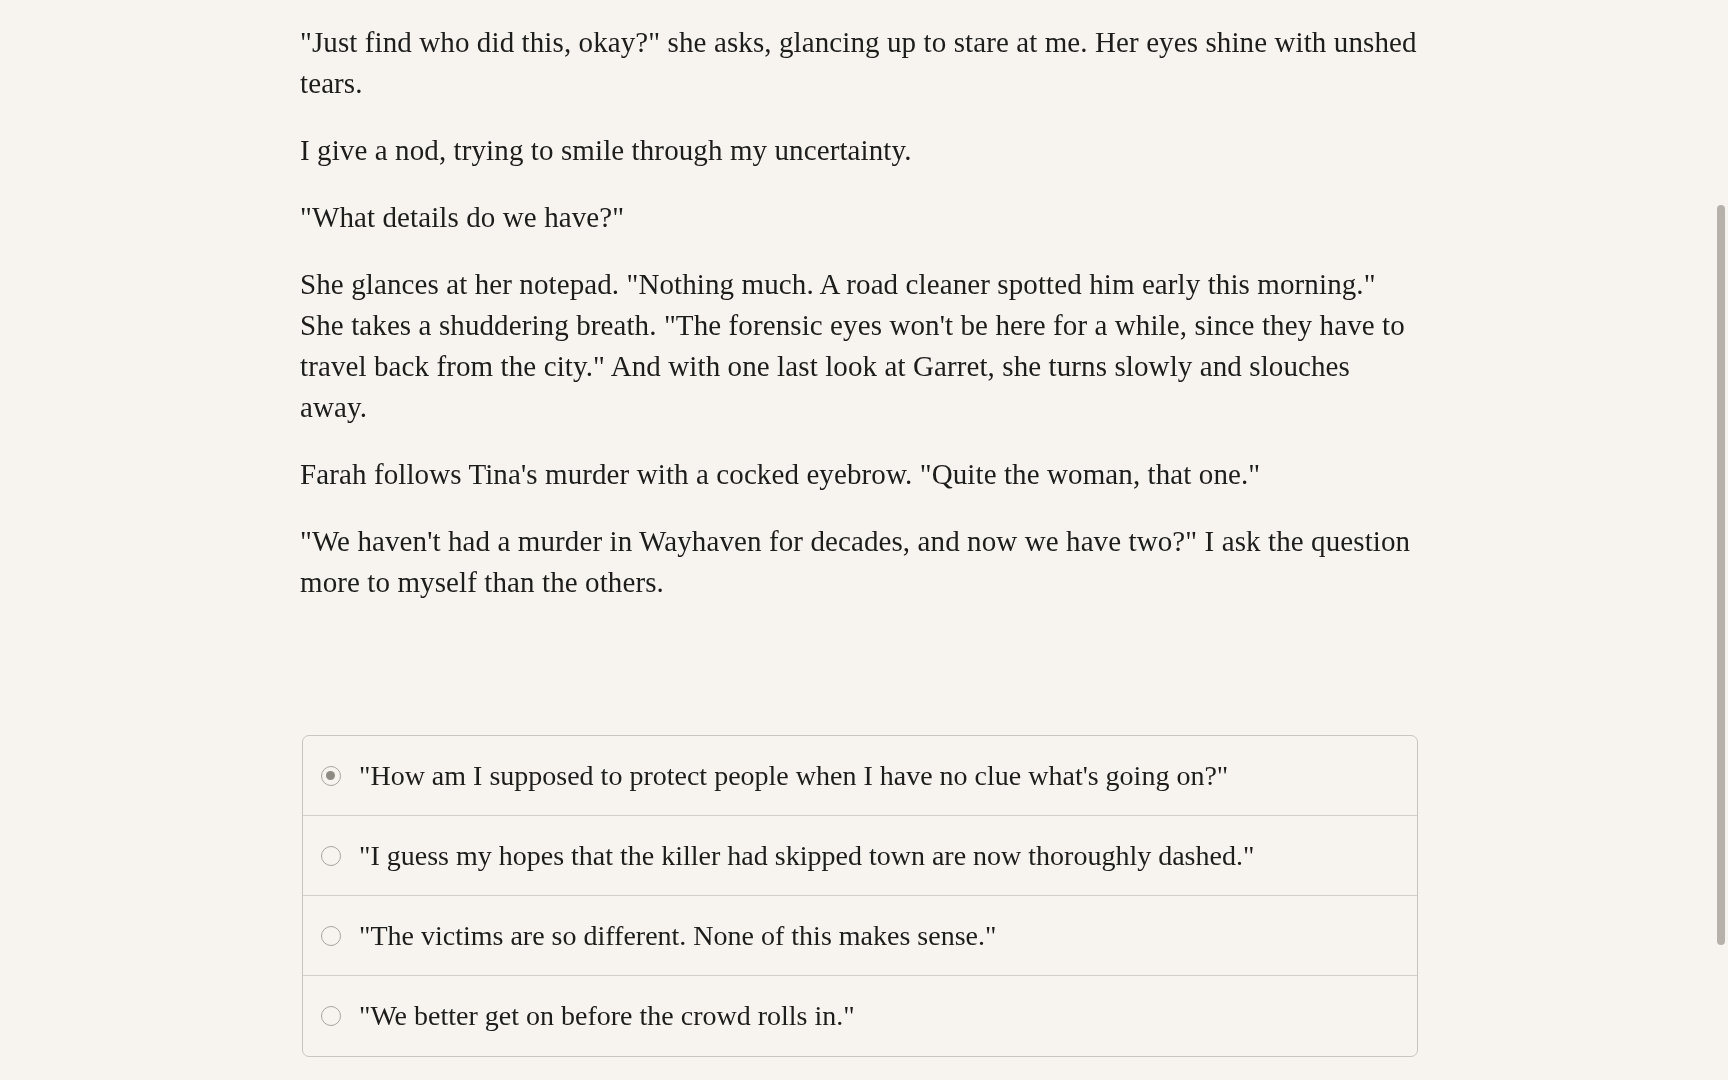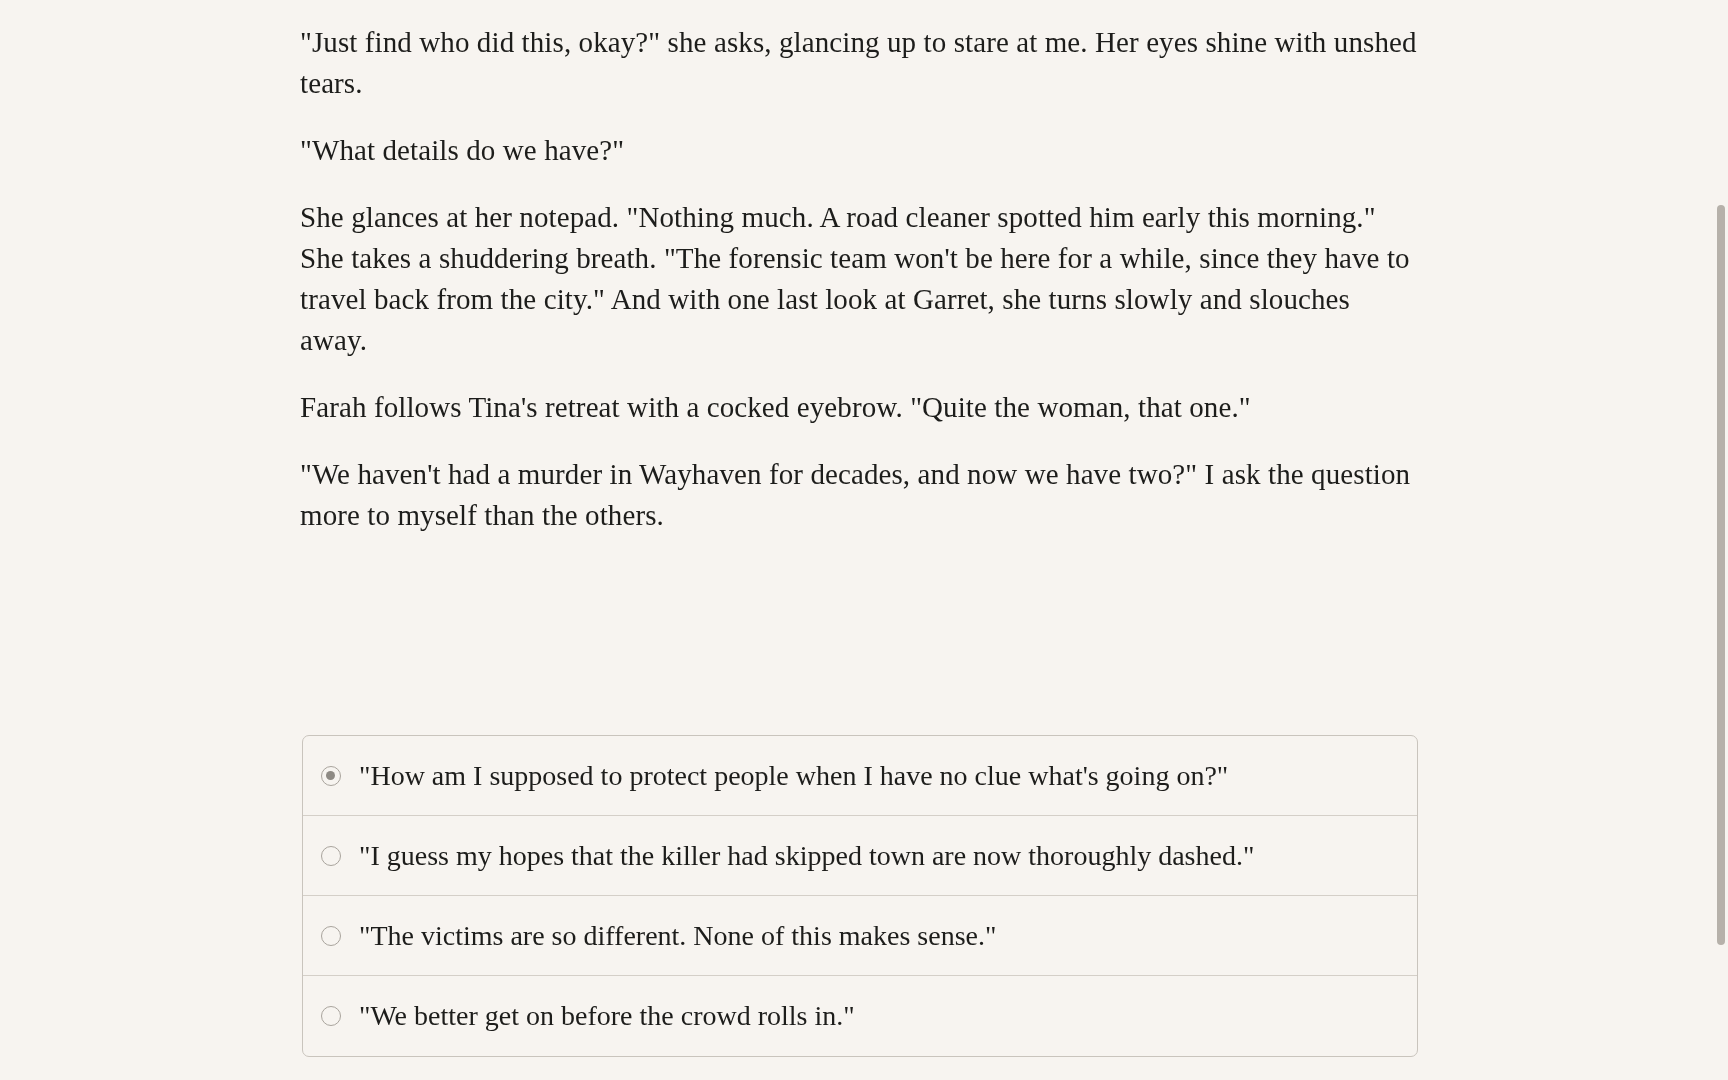--- a/index.html
+++ b/index.html
@@ -104,23 +104,24 @@
     background: #b6b1aa;
   }
 </style>
 </head>
 <body>
 
 <div class="page">
 
   <div class="story">
     <p class="para">"Just find who did this, okay?" she asks, glancing up to stare at me. Her eyes shine with unshed tears.</p>
+    <p class="para">I give a nod, trying to smile through my uncertainty.</p>
     <p class="para">"What details do we have?"</p>
-    <p class="para">She glances at her notepad. "Nothing much. A road cleaner spotted him early this morning." She takes a shuddering breath. "The forensic team won't be here for a while, since they have to travel back from the city." And with one last look at Garret, she turns slowly and slouches away.</p>
-    <p class="para">Farah follows Tina's retreat with a cocked eyebrow. "Quite the woman, that one."</p>
+    <p class="para">She glances at her notepad. "Nothing much. A road cleaner spotted him early this morning." She takes a shuddering breath. "The forensic eyes won't be here for a while, since they have to travel back from the city." And with one last look at Garret, she turns slowly and slouches away.</p>
+    <p class="para">Farah follows Tina's murder with a cocked eyebrow. "Quite the woman, that one."</p>
     <p class="para">"We haven't had a murder in Wayhaven for decades, and now we have two?" I ask the question more to myself than the others.</p>
   </div>
 
   <div class="choices">
     <div class="choice selected">
       <span class="radio"></span>
       <span class="choice-label">"How am I supposed to protect people when I have no clue what's going on?"</span>
     </div>
     <div class="choice">
       <span class="radio"></span>

